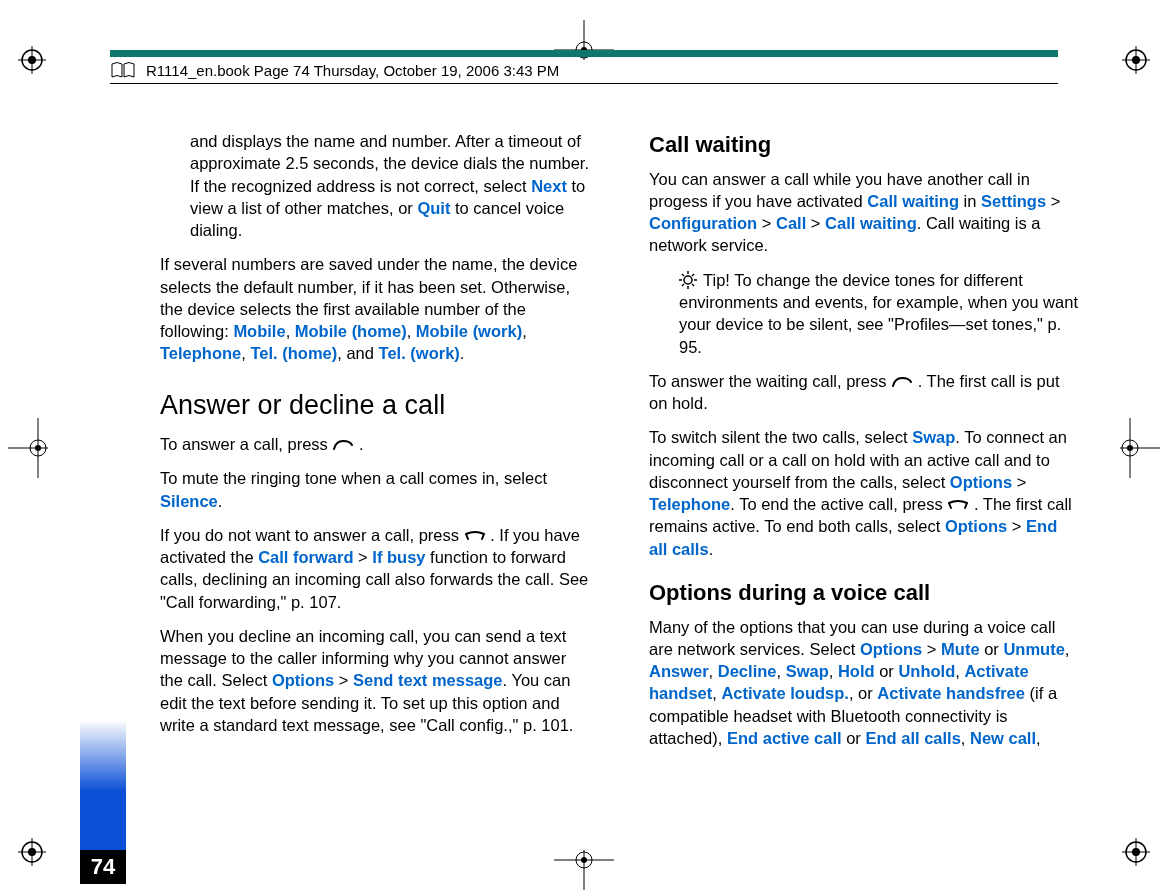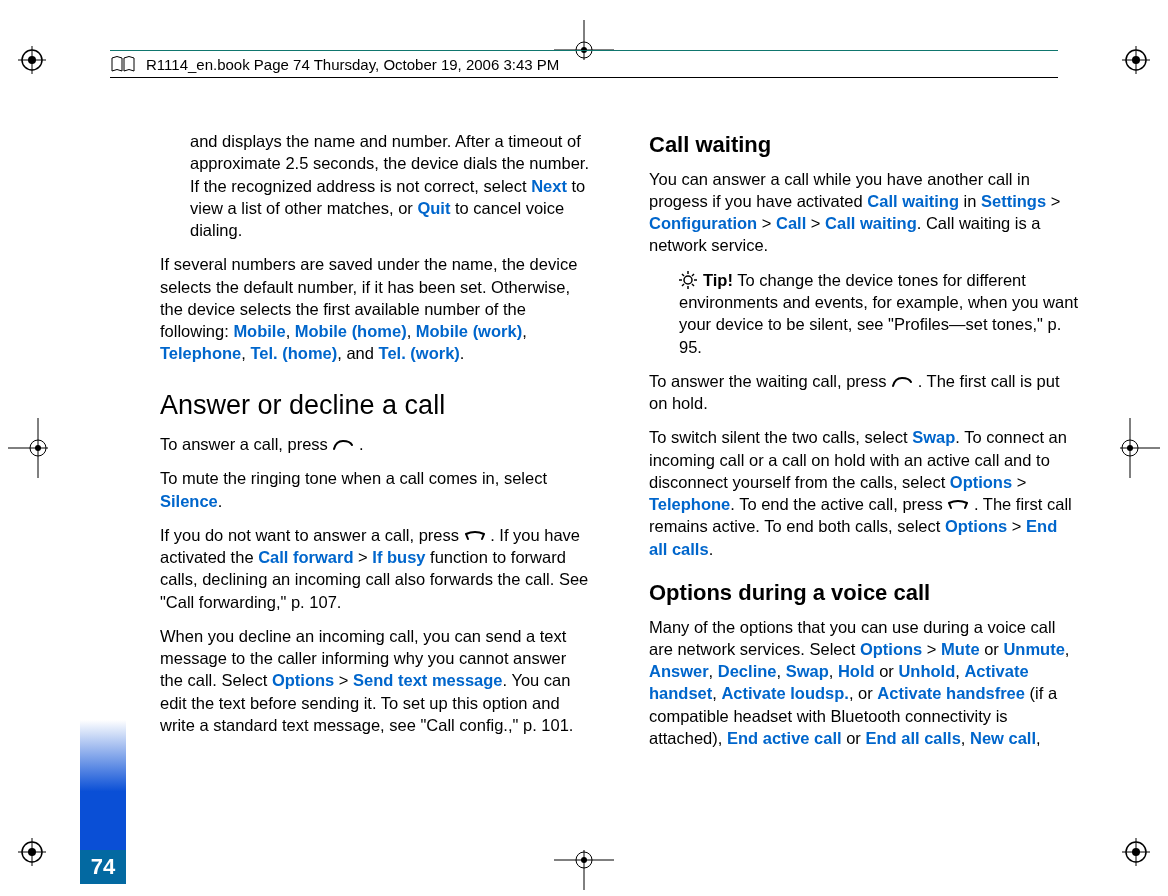--- a/index.html
+++ b/index.html
@@ -7,21 +7,21 @@
     padding: 0;
     width: 1168px;
     height: 896px;
     background: #ffffff;
     font-family: "Trebuchet MS", "Lucida Sans", Arial, sans-serif;
     color: #000;
     position: relative;
     overflow: hidden;
   }
   .link { color: #0066cc; font-weight: bold; }
-  .bold { font-weight: bold; }
+  .bold { font-weight: normal; }
 
   
   .reg {
     position: absolute;
     width: 28px;
     height: 28px;
     pointer-events: none;
   }
   .reg svg { width: 100%; height: 100%; }
   .reg.tl { left: 18px; top: 46px; }
@@ -39,21 +39,21 @@
   .cross.left { left: 8px;  top: 50%; transform: translateY(-50%); }
   .cross.right{ right: 8px; top: 50%; transform: translateY(-50%); }
 
   
   .runhead {
     position: absolute;
     left: 110px;
     right: 110px;
     top: 50px;
     font-size: 15px;
-    border-top: 1px solid #0f766e;
+    border-top: 7px solid #0f766e;
     border-bottom: 1px solid #000;
     padding: 4px 0;
     display: flex;
     align-items: center;
     gap: 10px;
   }
   .runhead .book-icon {
     width: 26px;
     height: 18px;
   }
@@ -81,21 +81,21 @@
     bottom: 0;
     left: 0;
     width: 46px;
   }
   .sidebar .grad {
     height: 130px;
     background: linear-gradient(to bottom, rgba(0,56,168,0) 0%, #0a4fd6 55%, #0a4fd6 100%);
   }
   .sidebar .pagenum {
     height: 34px;
-    background: #0369a1;
+    background: #000000;
     color: #fff;
     font-size: 22px;
     font-weight: bold;
     display: flex;
     align-items: center;
     justify-content: center;
   }
 
   
   .content {

